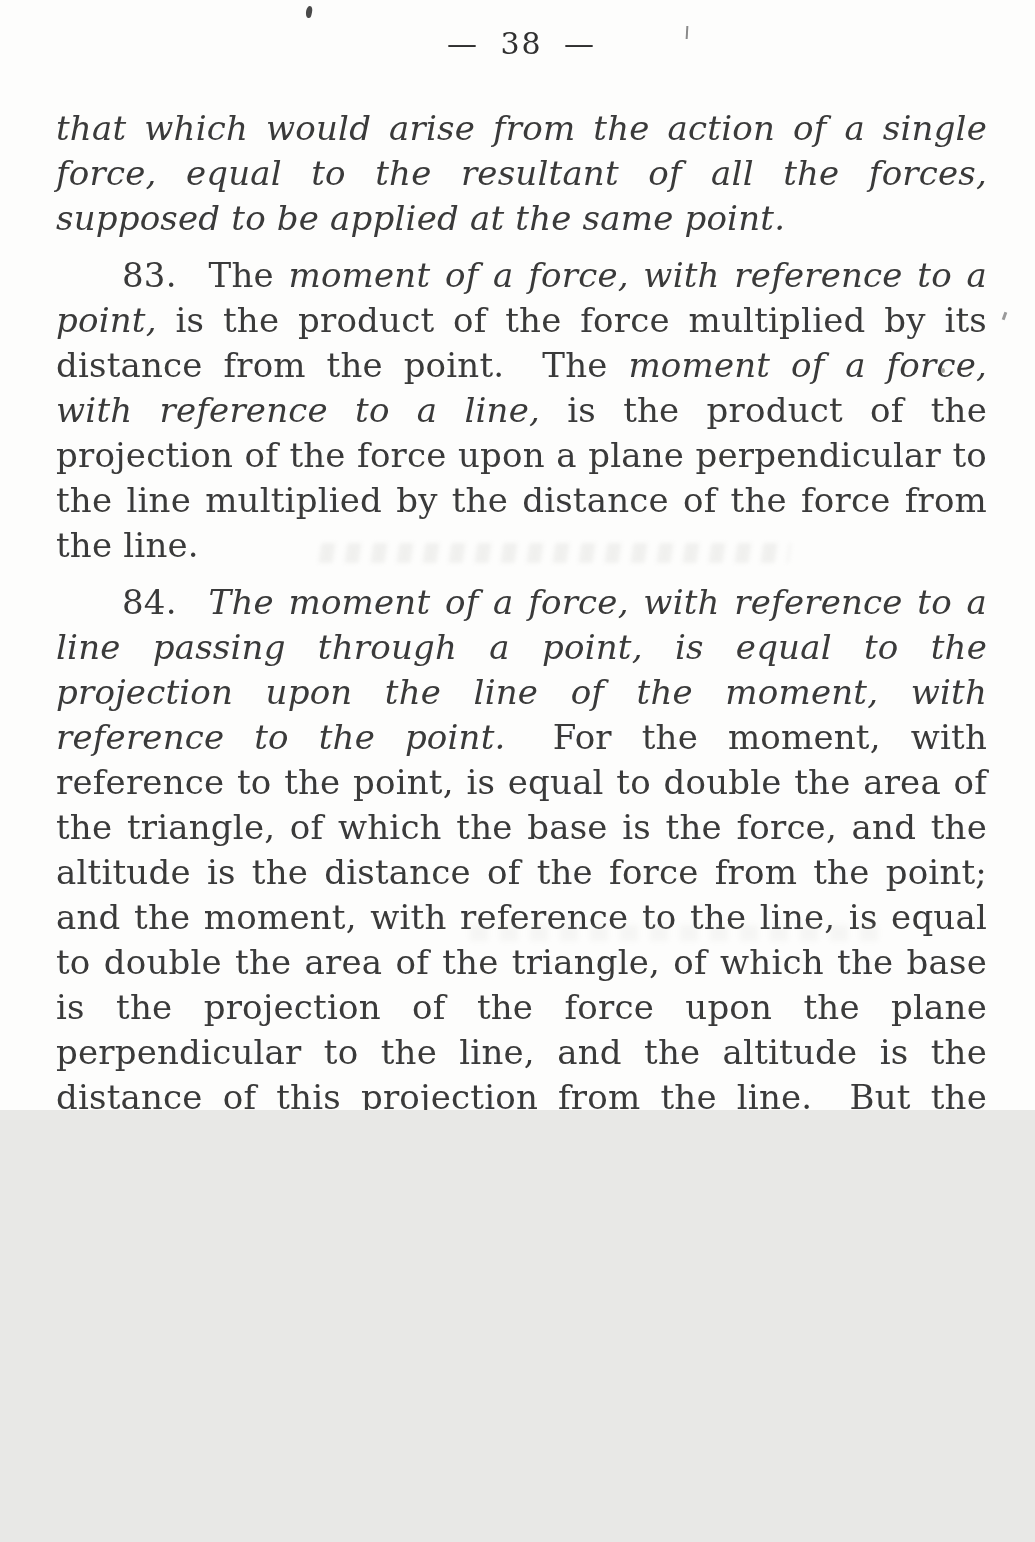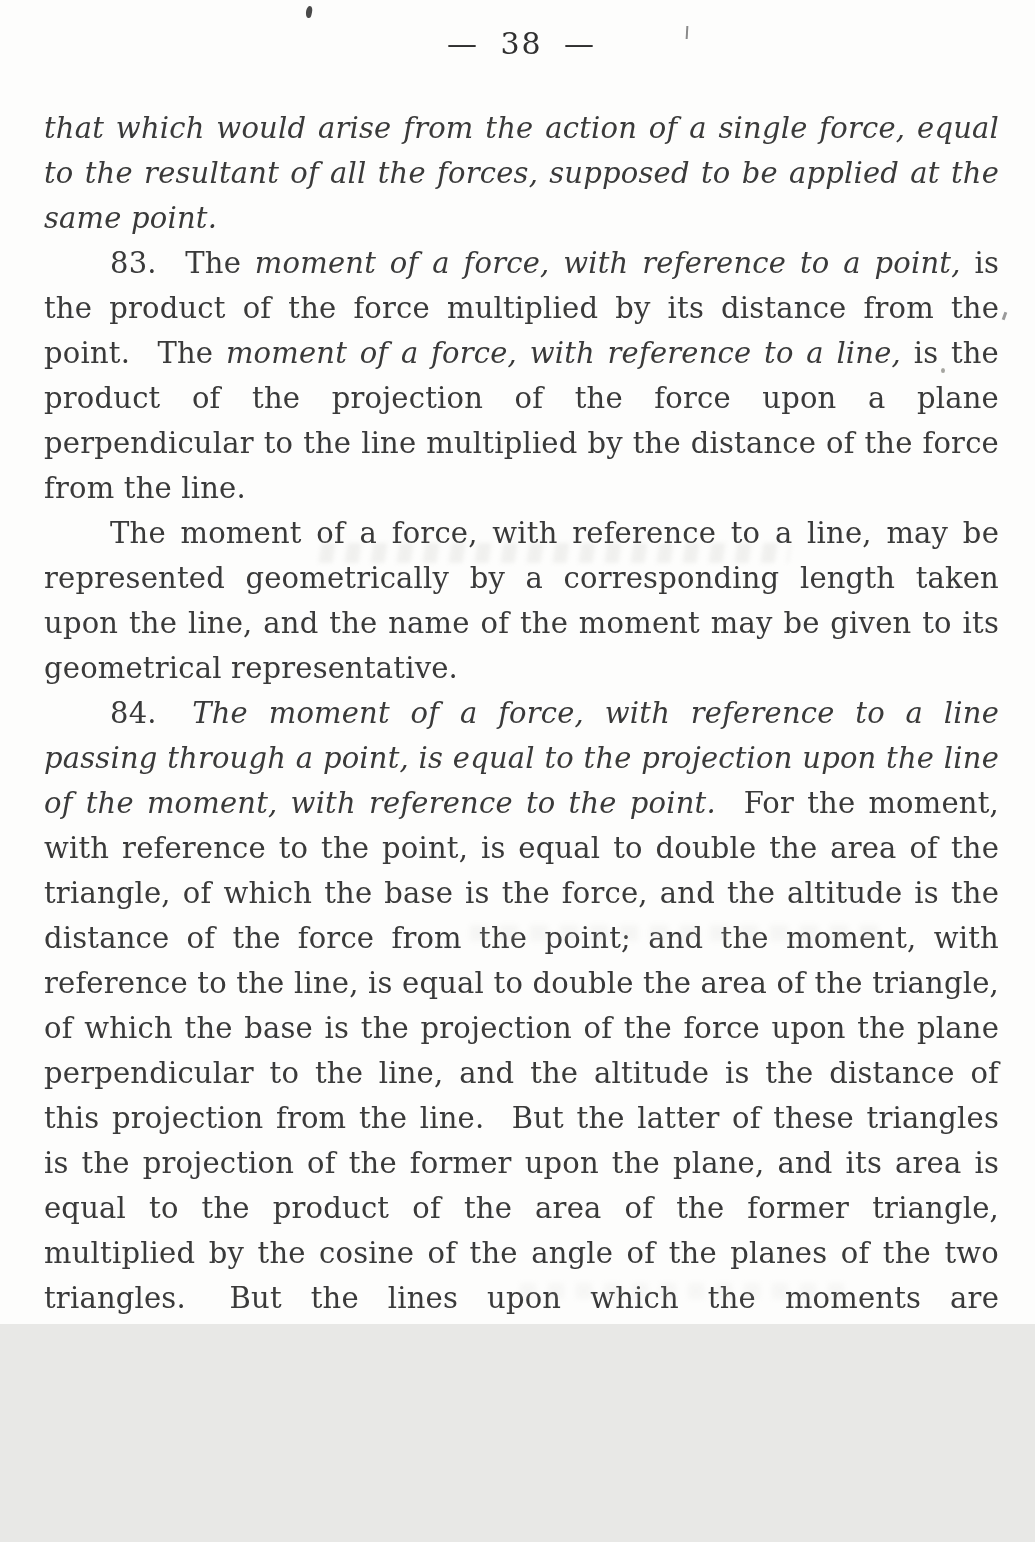--- a/index.html
+++ b/index.html
@@ -3,42 +3,42 @@
 <meta charset="utf-8">
 <style>
   html, body {
     margin: 0;
     padding: 0;
     background: #e8e8e6;
   }
   .scan-page {
     position: relative;
     width: 1035px;
-    height: 1324px;
+    height: 1110px;
     margin: 0 auto;
     background: #fdfdfc;
     overflow: hidden;
     font-family: "DejaVu Serif", "Liberation Serif", serif;
     color: #3a3a3a;
   }
   .page-inner {
     padding: 20px 36px 0 44px;
   }
   .page-number {
     text-align: center;
     font-size: 30px;
     line-height: 36px;
     color: #303030;
     margin: 6px 0 44px 0;
     letter-spacing: 2px;
     word-spacing: 10px;
   }
   .page-body p {
-    margin: 0;
-    font-size: 29px;
+    margin: 12px;
+    font-size: 34px;
     line-height: 45px;
     text-align: justify;
     letter-spacing: 0.2px;
   }
   .page-body p.indent { text-indent: 66px; }
   .page-body p.justify-last { text-align-last: justify; }
   .it { font-style: italic; }
   
   .artifact { position: absolute; pointer-events: none; }
   .speck-top {
@@ -84,17 +84,16 @@
   <div class="artifact bleed-2"></div>
   <div class="artifact bleed-3"></div>
   <div class="artifact speck-right"></div>
   <div class="artifact speck-right2"></div>
 
   <div class="page-inner">
     <div class="page-number">— 38 —</div>
     <div class="page-body" id="page-body">
         <p><span class="it">that which would arise from the action of a single force, equal to the resultant of all the forces, supposed to be applied at the same point.</span></p>
         <p class="indent"><span>83.  The </span><span class="it">moment of a force, with reference to a point,</span><span> is the product of the force multiplied by its distance from the point.  The </span><span class="it">moment of a force, with reference to a line,</span><span> is the product of the projection of the force upon a plane perpendicular to the line multiplied by the distance of the force from the line.</span></p>
-        <p class="indent"><span>The moment of a force, with reference to a line, may be represented geometrically by a corresponding length taken upon the line, and the name of the moment may be given to its geometrical representative.</span></p>
         <p class="indent justify-last"><span>84.  </span><span class="it">The moment of a force, with reference to a line passing through a point, is equal to the projection upon the line of the moment, with reference to the point.</span><span>  For the moment, with reference to the point, is equal to double the area of the triangle, of which the base is the force, and the altitude is the distance of the force from the point; and the moment, with reference to the line, is equal to double the area of the triangle, of which the base is the projection of the force upon the plane perpendicular to the line, and the altitude is the distance of this projection from the line.  But the latter of these triangles is the projection of the former upon the plane, and its area is equal to the product of the area of the former triangle, multiplied by the cosine of the angle of the planes of the two triangles.  But the lines upon which the moments are represented, being respectively perpendicular to these planes, have the same mutual inclination.  The moment, with reference to the line, is, therefore, equal to the product of the moment, with reference to the point, multiplied by</span></p>
       </div>
   </div>
 </div>
 
 </body></html>

